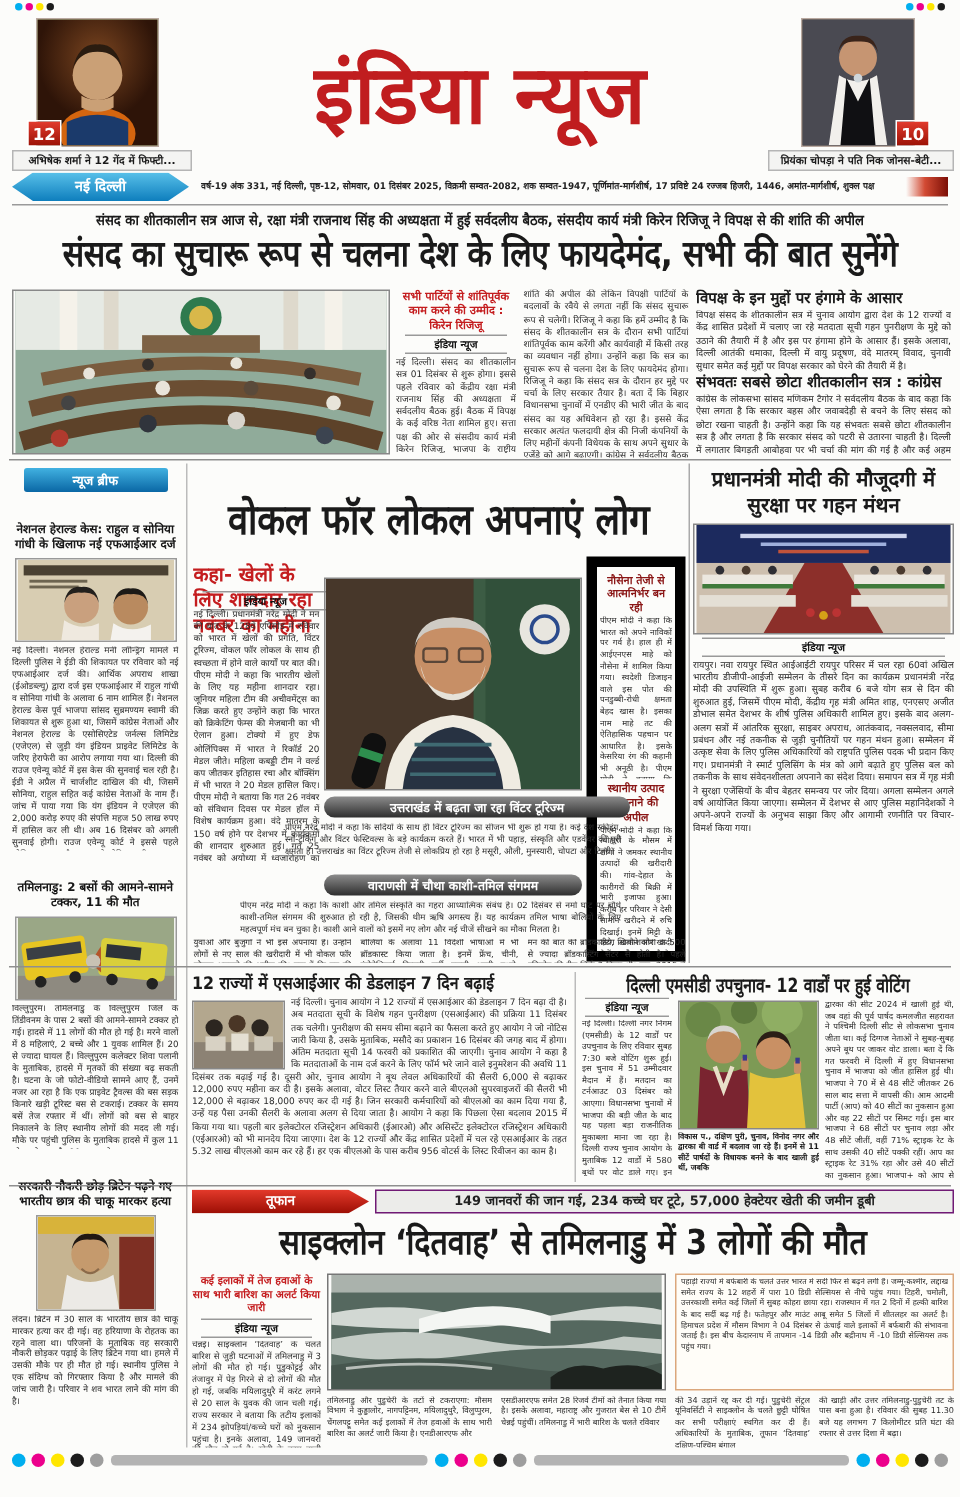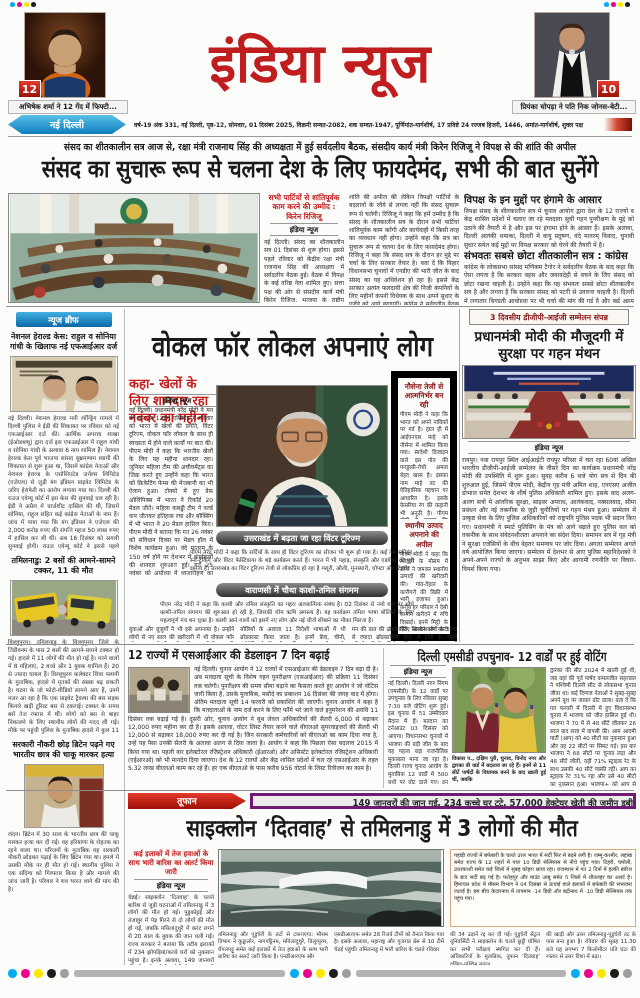--- a/index.html
+++ b/index.html
@@ -32,32 +32,32 @@
 #headline1{left:0;right:0;top:151px;text-align:center;font-size:24px;font-weight:700;white-space:nowrap;transform:scaleX(.88);letter-spacing:-.3px}
 #leadphoto{left:8px;top:193px;width:252px;height:110px;border:1px solid #888}
 #lead-c2{left:264px;top:193px;width:80px;height:112px;overflow:hidden}
 .subhead{color:#c41d1f;font-weight:700;font-size:7.5px;text-align:center;line-height:1.25}
 #lead-c3{left:349px;top:193px;width:110px;height:112px}
 #lead-right{left:464px;top:193px;width:170px;height:112px;overflow:hidden}
 .rh{font-size:10px;font-weight:700;margin:1px 0;line-height:1.2}
 #hr1{left:6px;right:6px;top:306px;height:1px;background:#8f8f8f}
 #sidebar{left:6px;top:309px;width:119px;height:656px;border-right:1px solid #bbb;padding:2px 5px 0 2px;overflow:hidden}
 .nbhead{width:96px;margin:1px auto 5px;background:linear-gradient(180deg,#41b1e1,#0a67a5);color:#fff;font-weight:700;font-size:8.5px;text-align:center;padding:2px 0;border-radius:2px}
-.bshead{font-size:7.9px;font-weight:700;text-align:center;line-height:1.32;margin:5px 0 3px;color:#161616}
+.bshead{font-size:7.9px;font-weight:700;text-align:center;line-height:1.32;margin:20px 0 3px;color:#161616}
 .bphoto{width:108px;height:56px;margin:0 auto 3px;border:1px solid #999;overflow:hidden}
 .bphoto.tall{width:80px;height:64px}
 #pm-strip{left:128px;top:310px;width:329px;height:14px;border-top:2px solid #c41d1f;border-bottom:2px solid #c41d1f;color:#b01a1a;font-weight:700;font-size:7.5px;line-height:10px;text-align:center;white-space:nowrap;overflow:hidden;background:#fdf6f4}
 #pm-head{left:128px;top:326px;width:329px;text-align:center;font-size:28px;font-weight:700;white-space:nowrap;transform:scaleX(.86);transform-origin:center}
 #pm-sub{left:129px;top:376px;width:84px;color:#c41d1f;font-weight:700;font-size:13px;line-height:1.3}
 #pm-byline{left:129px;top:392px;width:84px}
 #pm-left{left:129px;top:406px;width:84px;height:170px}
 #pm-photo{left:216px;top:385px;width:172px;height:142px;border:1px solid #888}
 #pm-right{left:391px;top:371px;width:66px;height:270px;overflow:hidden;border:7px solid #000000;padding:2px}
 .prh{color:#8a1616;font-weight:700;font-size:7.3px;text-align:center;line-height:1.25;margin:2px 0}
-#pm-box1{left:216px;top:531px;width:172px;height:14px;background:linear-gradient(180deg,#8c8c8c,#2e2e2e);border-radius:7px;color:#fff;font-weight:700;font-size:8.2px;text-align:center;line-height:14px;white-space:nowrap;overflow:hidden}
+#pm-box1{left:216px;top:531px;width:204px;height:14px;background:linear-gradient(180deg,#8c8c8c,#2e2e2e);border-radius:7px;color:#fff;font-weight:700;font-size:8.2px;text-align:center;line-height:14px;white-space:nowrap;overflow:hidden}
 #pm-box1t{left:190px;top:549px;width:224px;height:30px}
 #pm-box2{left:216px;top:583px;width:172px;height:14px;background:linear-gradient(180deg,#8c8c8c,#2e2e2e);border-radius:7px;color:#fff;font-weight:700;font-size:8.2px;text-align:center;line-height:14px;white-space:nowrap;overflow:hidden}
 #pm-box2t{left:160px;top:601px;width:254px;height:22px}
 #pm-flow{left:129px;top:626px;width:328px;height:16px;display:flex;gap:6px}
 #pm-flow .bt{flex:1}
 #vr1{left:459px;top:309px;width:1px;height:333px;background:#aaa}
 #dgp{left:462px;top:309px;width:174px;height:333px;overflow:hidden}
 .dgpkick{width:160px;margin:0 auto;border:1px solid #8a8a8a;color:#8a1616;font-weight:700;font-size:7.8px;text-align:center;padding:2px 0;background:#faf7f3}
 .dgph{font-size:13.5px;font-weight:700;text-align:center;line-height:1.28;margin:3px 0 2px}
 .dgpphoto{width:174px;height:74px;border:1px solid #888;overflow:hidden;margin:1px 0 2px}
@@ -67,21 +67,21 @@
 .sirh{font-size:11.5px;font-weight:700;white-space:nowrap;transform:scaleX(.92);transform-origin:left;margin-bottom:3px}
 .sirphoto{width:62px;height:46px;float:left;margin:2px 4px 1px 0;border:1px solid #888;overflow:hidden}
 #mcd{left:388px;top:647px;width:248px;height:141px}
 .mcdh{font-size:13px;font-weight:700;text-align:center;white-space:nowrap;transform:scaleX(.8);transform-origin:center}
 #mcd-left{position:absolute;left:0;top:18px;width:60px;height:122px;overflow:hidden}
 #mcd-photo{position:absolute;left:64px;top:20px;width:94px;height:86px;border:1px solid #888;overflow:hidden}
 #mcd-cap{position:absolute;left:64px;top:108px;width:94px;height:32px;font-size:5.2px;line-height:1.32;text-align:justify;overflow:hidden;font-weight:600}
 #mcd-right{position:absolute;left:162px;top:20px;width:86px;height:120px;overflow:hidden}
 #hr3{left:6px;right:6px;top:790px;height:1px;background:#8f8f8f}
 #cy-ribbon{left:128px;top:793px;width:118px;height:16px;background:linear-gradient(180deg,#e43a2b,#9c0e04);clip-path:polygon(0 0,104px 0,118px 50%,104px 100%,0 100%);color:#fff;font-weight:700;font-size:9px;line-height:16px;text-align:center}
-#cy-strip{left:250px;top:793px;width:386px;height:16px;background:#ececea;border:3px solid #701a75;font-size:8.6px;font-weight:700;line-height:14px;text-align:right;color:#222;white-space:nowrap;overflow:hidden}
+#cy-strip{left:250px;top:793px;width:386px;height:16px;background:#ececea;border:1px solid #701a75;font-size:8.6px;font-weight:700;line-height:14px;text-align:center;color:#222;white-space:nowrap;overflow:hidden}
 #cy-head{left:128px;top:811px;width:508px;text-align:center;font-size:23px;font-weight:700;white-space:nowrap;transform:scaleX(.88)}
 #cy-left{left:128px;top:849px;width:86px;height:116px;overflow:hidden}
 .cysub{color:#c41d1f;font-weight:700;font-size:7.1px;text-align:center;line-height:1.3}
 #cy-photo{left:218px;top:849px;width:226px;height:78px;border:1px solid #777}
 #cy-caps{left:218px;top:931px;width:226px;height:34px;display:flex;gap:6px}
 #cy-caps .bt{flex:1;font-size:5.4px}
 #cy-box{left:450px;top:849px;width:186px;height:78px;border:1px solid #dba77c;background:#fffdf8;padding:2px 3px;overflow:hidden}
 .cybh{font-size:7.3px;font-weight:700;text-align:center;line-height:1.32;margin-bottom:1px}
 #cy-tails{left:450px;top:931px;width:186px;height:34px;display:flex;gap:6px}
 #cy-tails .bt{flex:1;font-size:5.4px}
@@ -291,21 +291,20 @@
   <div class="abs bt" id="pm-box2t" style="font-size:5.7px">पीएम नरेंद्र मोदी ने कहा कि काशी और तमिल संस्कृति का गहरा आध्यात्मिक संबंध है। 02 दिसंबर से नमो घाट पर चौथे काशी-तमिल संगमम की शुरुआत हो रही है, जिसकी थीम ऋषि अगस्त्य हैं। यह कार्यक्रम तमिल भाषा बोलियों के लिए महत्वपूर्ण मंच बन चुका है। काशी आने वालों को इसमें नए लोग और नई चीजें सीखने का मौका मिलता है।</div>
   <div class="abs" id="pm-flow">
     <div class="bt" style="font-size:5.6px">युवाओं और बुजुर्गों ने भी इसे अपनाया है। उन्होंने लोगों से नए साल की खरीदारी में भी वोकल फॉर लोकल अपनाने की अपील की। बता दें कि मन की बात को 22 भारतीय भाषाओं और 29</div>
     <div class="bt" style="font-size:5.6px">बोलियों के अलावा 11 विदेशी भाषाओं में भी ब्रॉडकास्ट किया जाता है। इनमें फ्रेंच, चीनी, इंडोनेशियाई, तिब्बती, बर्मी, बलूची, अरबी, पश्तो, फारसी, दारी और स्वाहिली शामिल हैं।</div>
     <div class="bt" style="font-size:5.6px">मन की बात की ब्रॉडकास्टिंग आकाशवाणी के 500 से ज्यादा ब्रॉडकास्टिंग सेंटर से होती है। पहले एपिसोड की रीच सिर्फ 3 मिनट थी। जून, 2015 में इसे बढ़ाकर 30 मिनट कर दिया गया था।</div>
   </div>
 
   <div class="abs" id="vr1"></div>
 
   <div class="abs" id="dgp">
-    <div class="dgpkick">3 दिवसीय डीजीपी-आईजी सम्मेलन संपन्न</div>
     <div class="dgph">प्रधानमंत्री मोदी की मौजूदगी में सुरक्षा पर गहन मंथन</div>
     <div class="dgpphoto">
       <svg class="ph" viewBox="0 0 174 74">
         <rect width="174" height="74" fill="#cdbfae"></rect>
         <rect width="174" height="26" fill="#1c2a5e"></rect>
         <rect x="30" y="6" width="114" height="3" fill="#cfd6ee"></rect>
           <rect x="44" y="12" width="86" height="2.4" fill="#9fb0dc"></rect>
           <rect x="56" y="17" width="62" height="2.4" fill="#c2533a"></rect>
         <path d="M74 26 L100 26 L128 74 L46 74 Z" fill="#8c2f2a"></path>
         <rect x="4" y="34" width="62" height="7" fill="#ece8e0"></rect>

